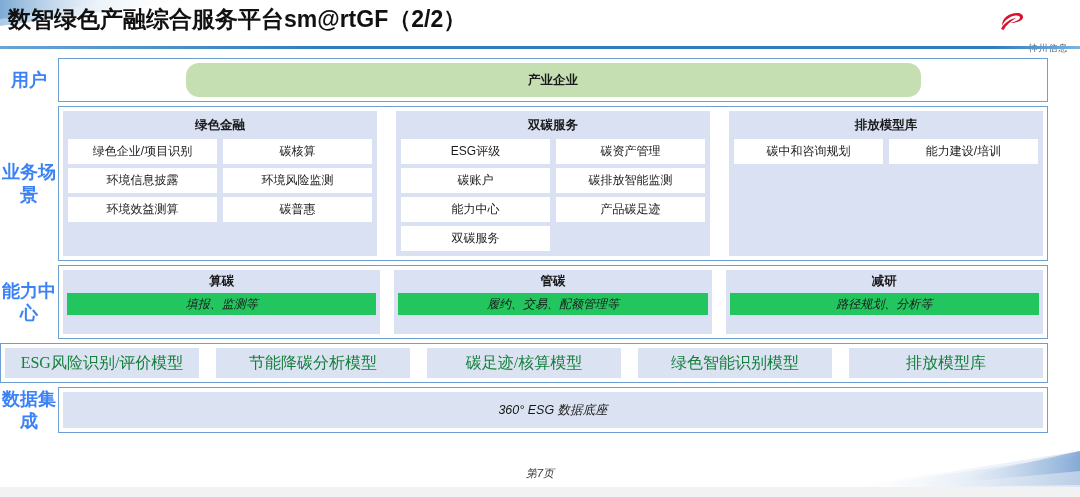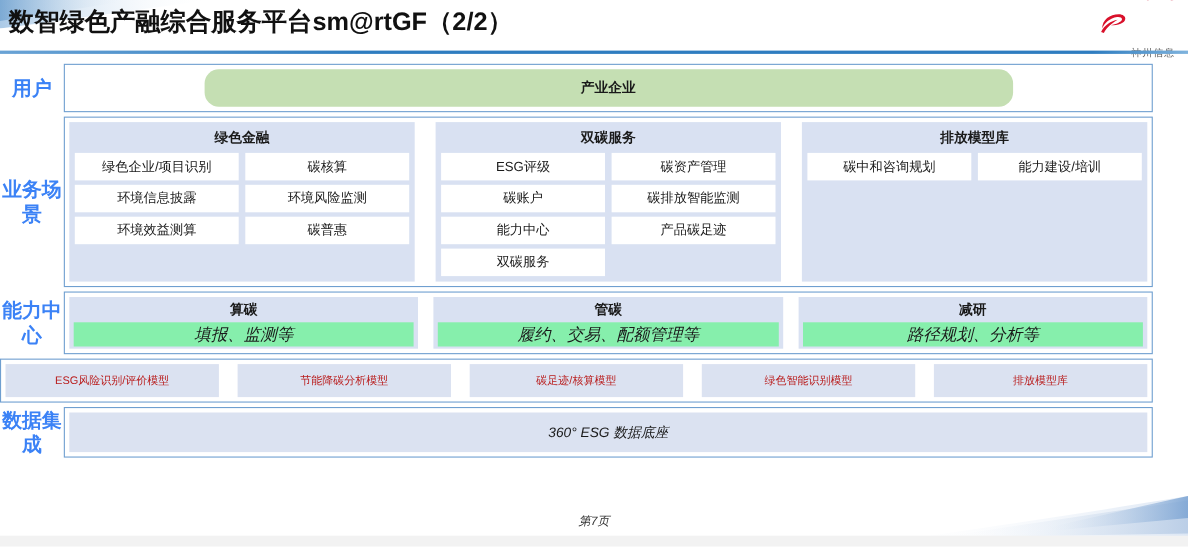--- a/index.html
+++ b/index.html
@@ -53,32 +53,32 @@
   .scen{display:flex;gap:19px;height:145px;}
   .scen-col{flex:1;background:#d9e1f2;padding:4px 5px 5px;box-sizing:border-box;display:flex;flex-direction:column;}
   .scen-title{text-align:center;font-size:12.5px;font-weight:bold;color:#1a1a1a;margin:2px 0 5px;}
   .scen-items{display:flex;flex-wrap:wrap;gap:4px 6px;align-content:flex-start;}
   .scen-item{
     width:calc(50% - 3px);height:25px;background:#ffffff;
     display:flex;align-items:center;justify-content:center;
     font-size:12px;color:#1a1a1a;box-sizing:border-box;
   }
   
-  .cap{display:flex;gap:14px;height:47px;}
+  .cap{display:flex;gap:14px;height:64px;}
   .cap-col{flex:1;background:#d9e1f2;padding:3px 4px 4px;box-sizing:border-box;}
   .cap-title{text-align:center;font-size:12.5px;font-weight:bold;color:#1a1a1a;margin-bottom:3px;}
   .cap-sub{
-    height:22px;background:#86efac;display:flex;align-items:center;justify-content:center;
-    font-size:15px;font-style:italic;color:#1a1a1a;
+    height:22px;background:#22c55e;display:flex;align-items:center;justify-content:center;
+    font-size:12px;font-style:italic;color:#1a1a1a;
   }
   
   .models{display:flex;gap:17px;height:30px;}
   .model-box{
     flex:1;background:#dbe2f1;display:flex;align-items:center;justify-content:center;
-    font-size:10px;color:#b91c1c;
+    font-size:16px;color:#15803d;font-family:Liberation Serif, serif;
   }
   
   .data-bar{
     height:36px;background:#dbe2f1;display:flex;align-items:center;justify-content:center;
     font-size:12.5px;color:#1a1a1a;font-style:italic;
   }
   
   .footer{
     position:absolute;left:0;top:466px;width:1080px;
     text-align:center;font-size:11px;font-style:italic;color:#333;

